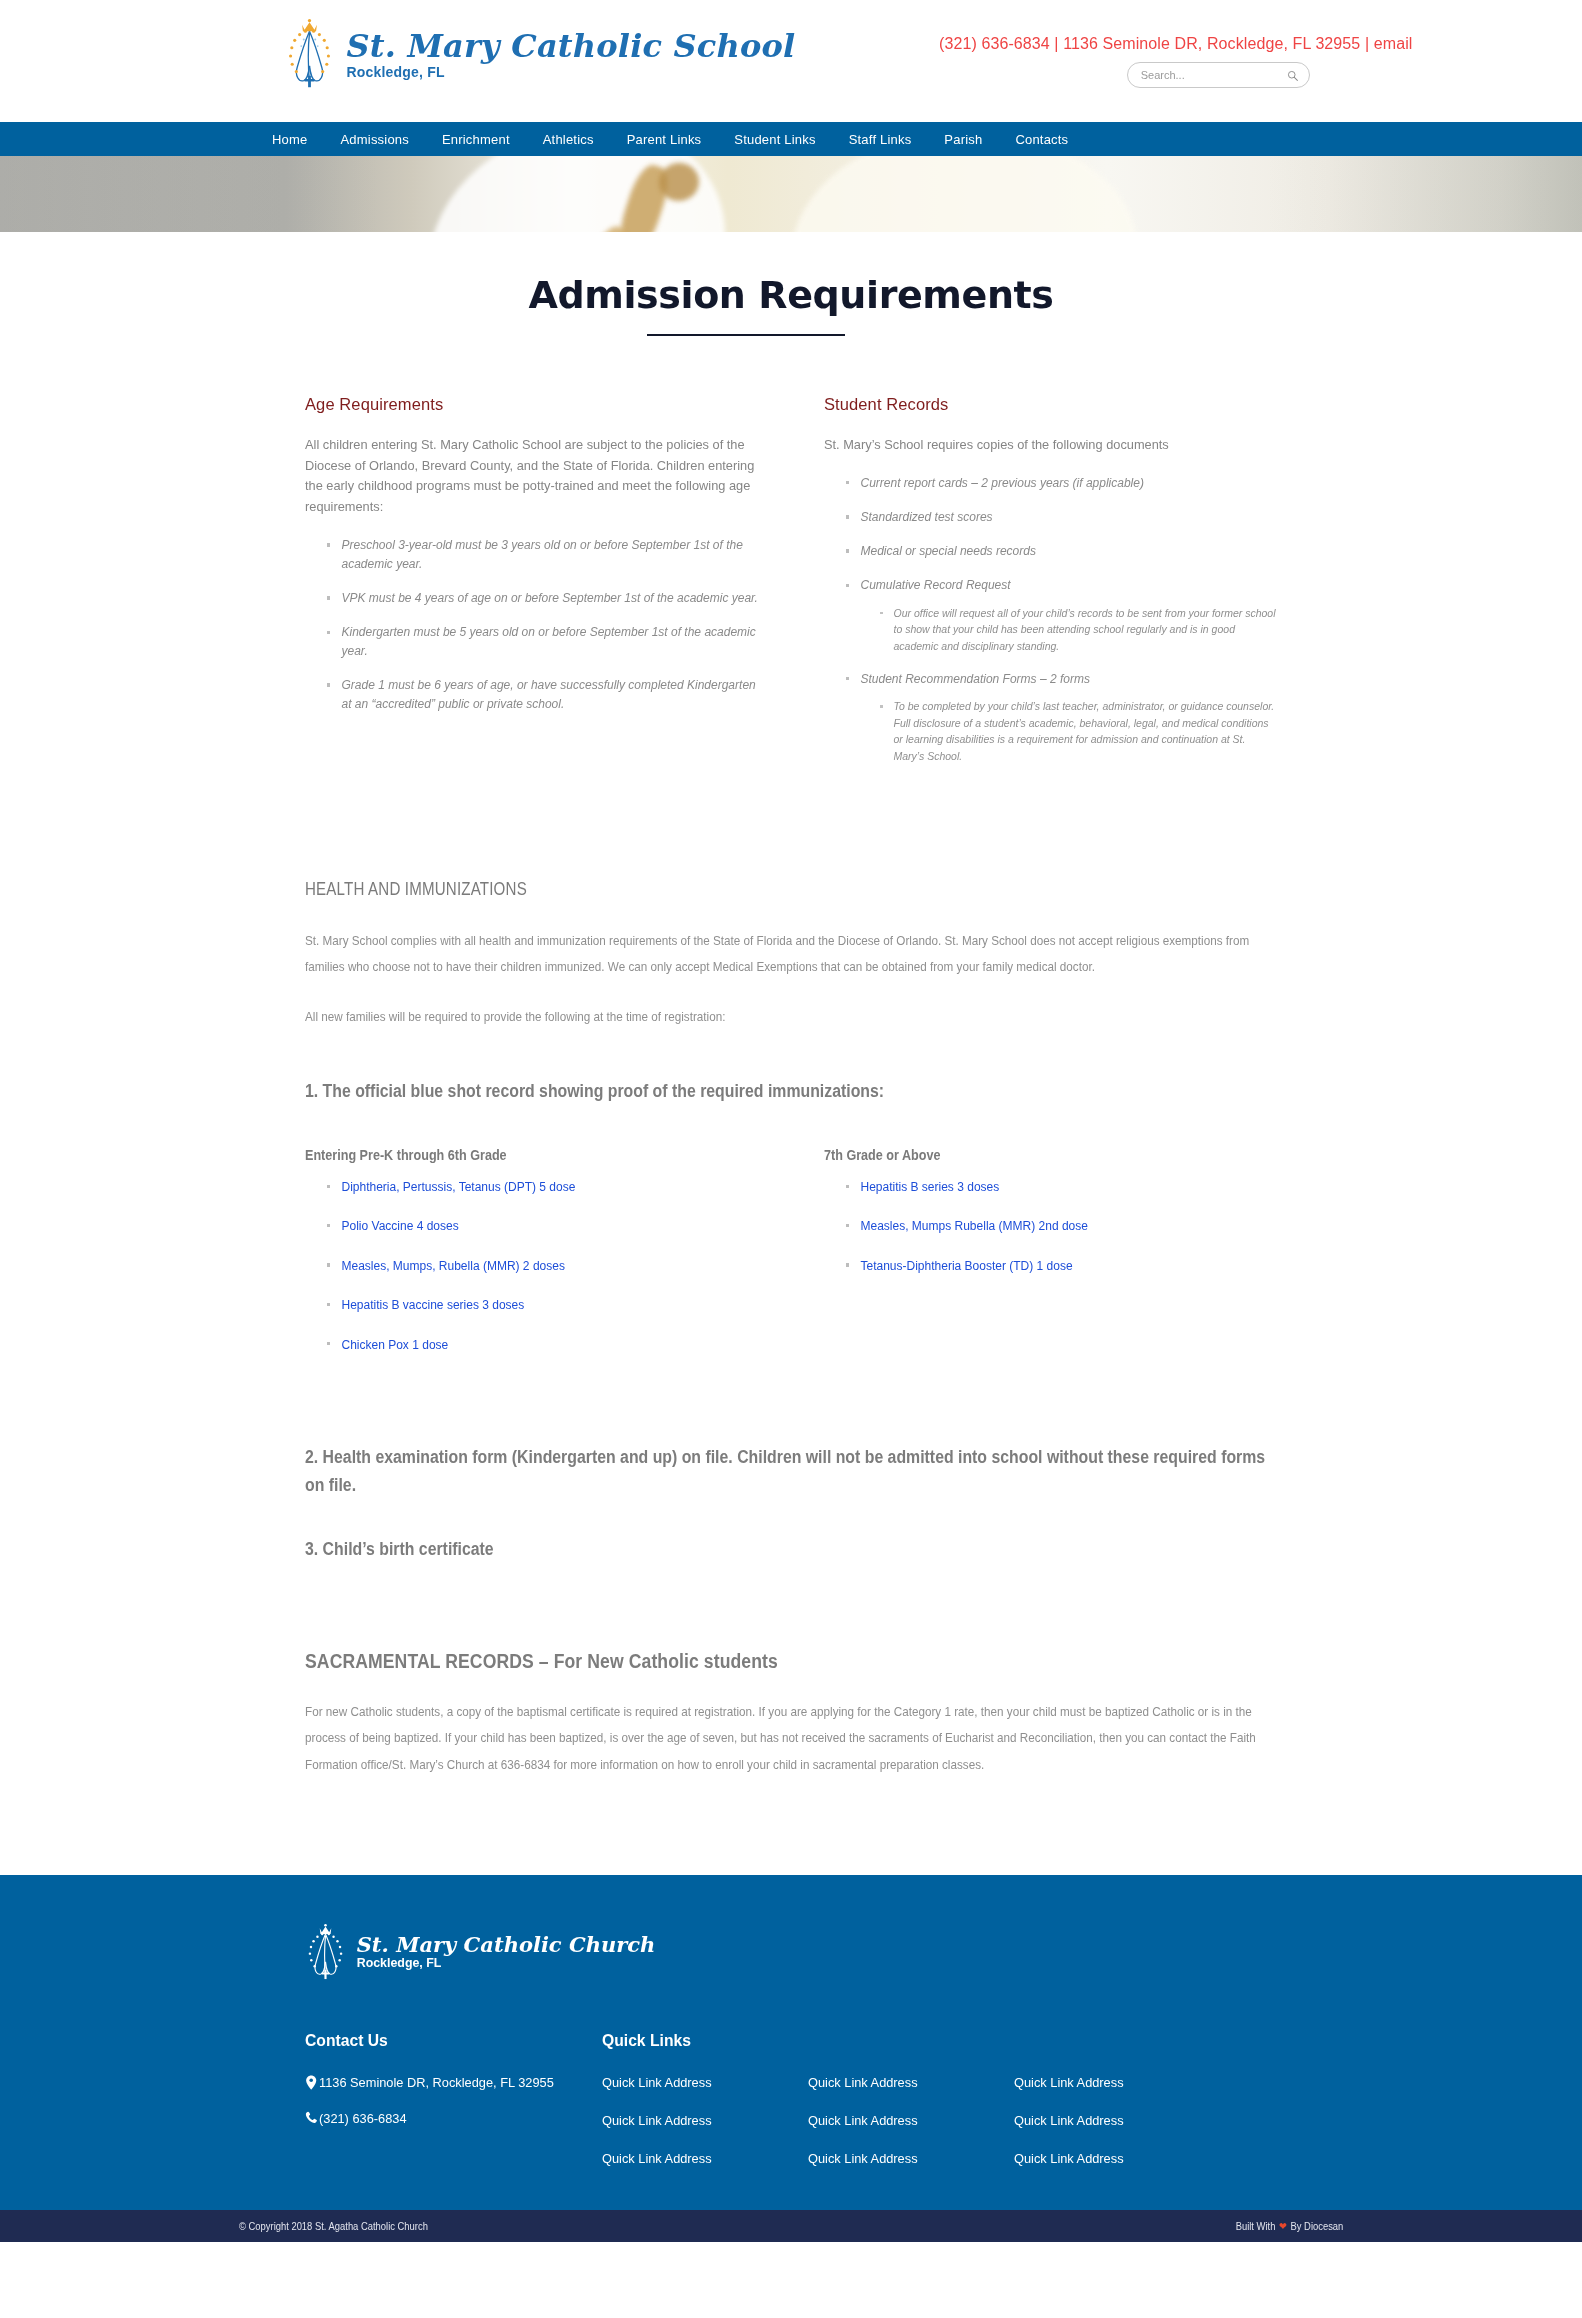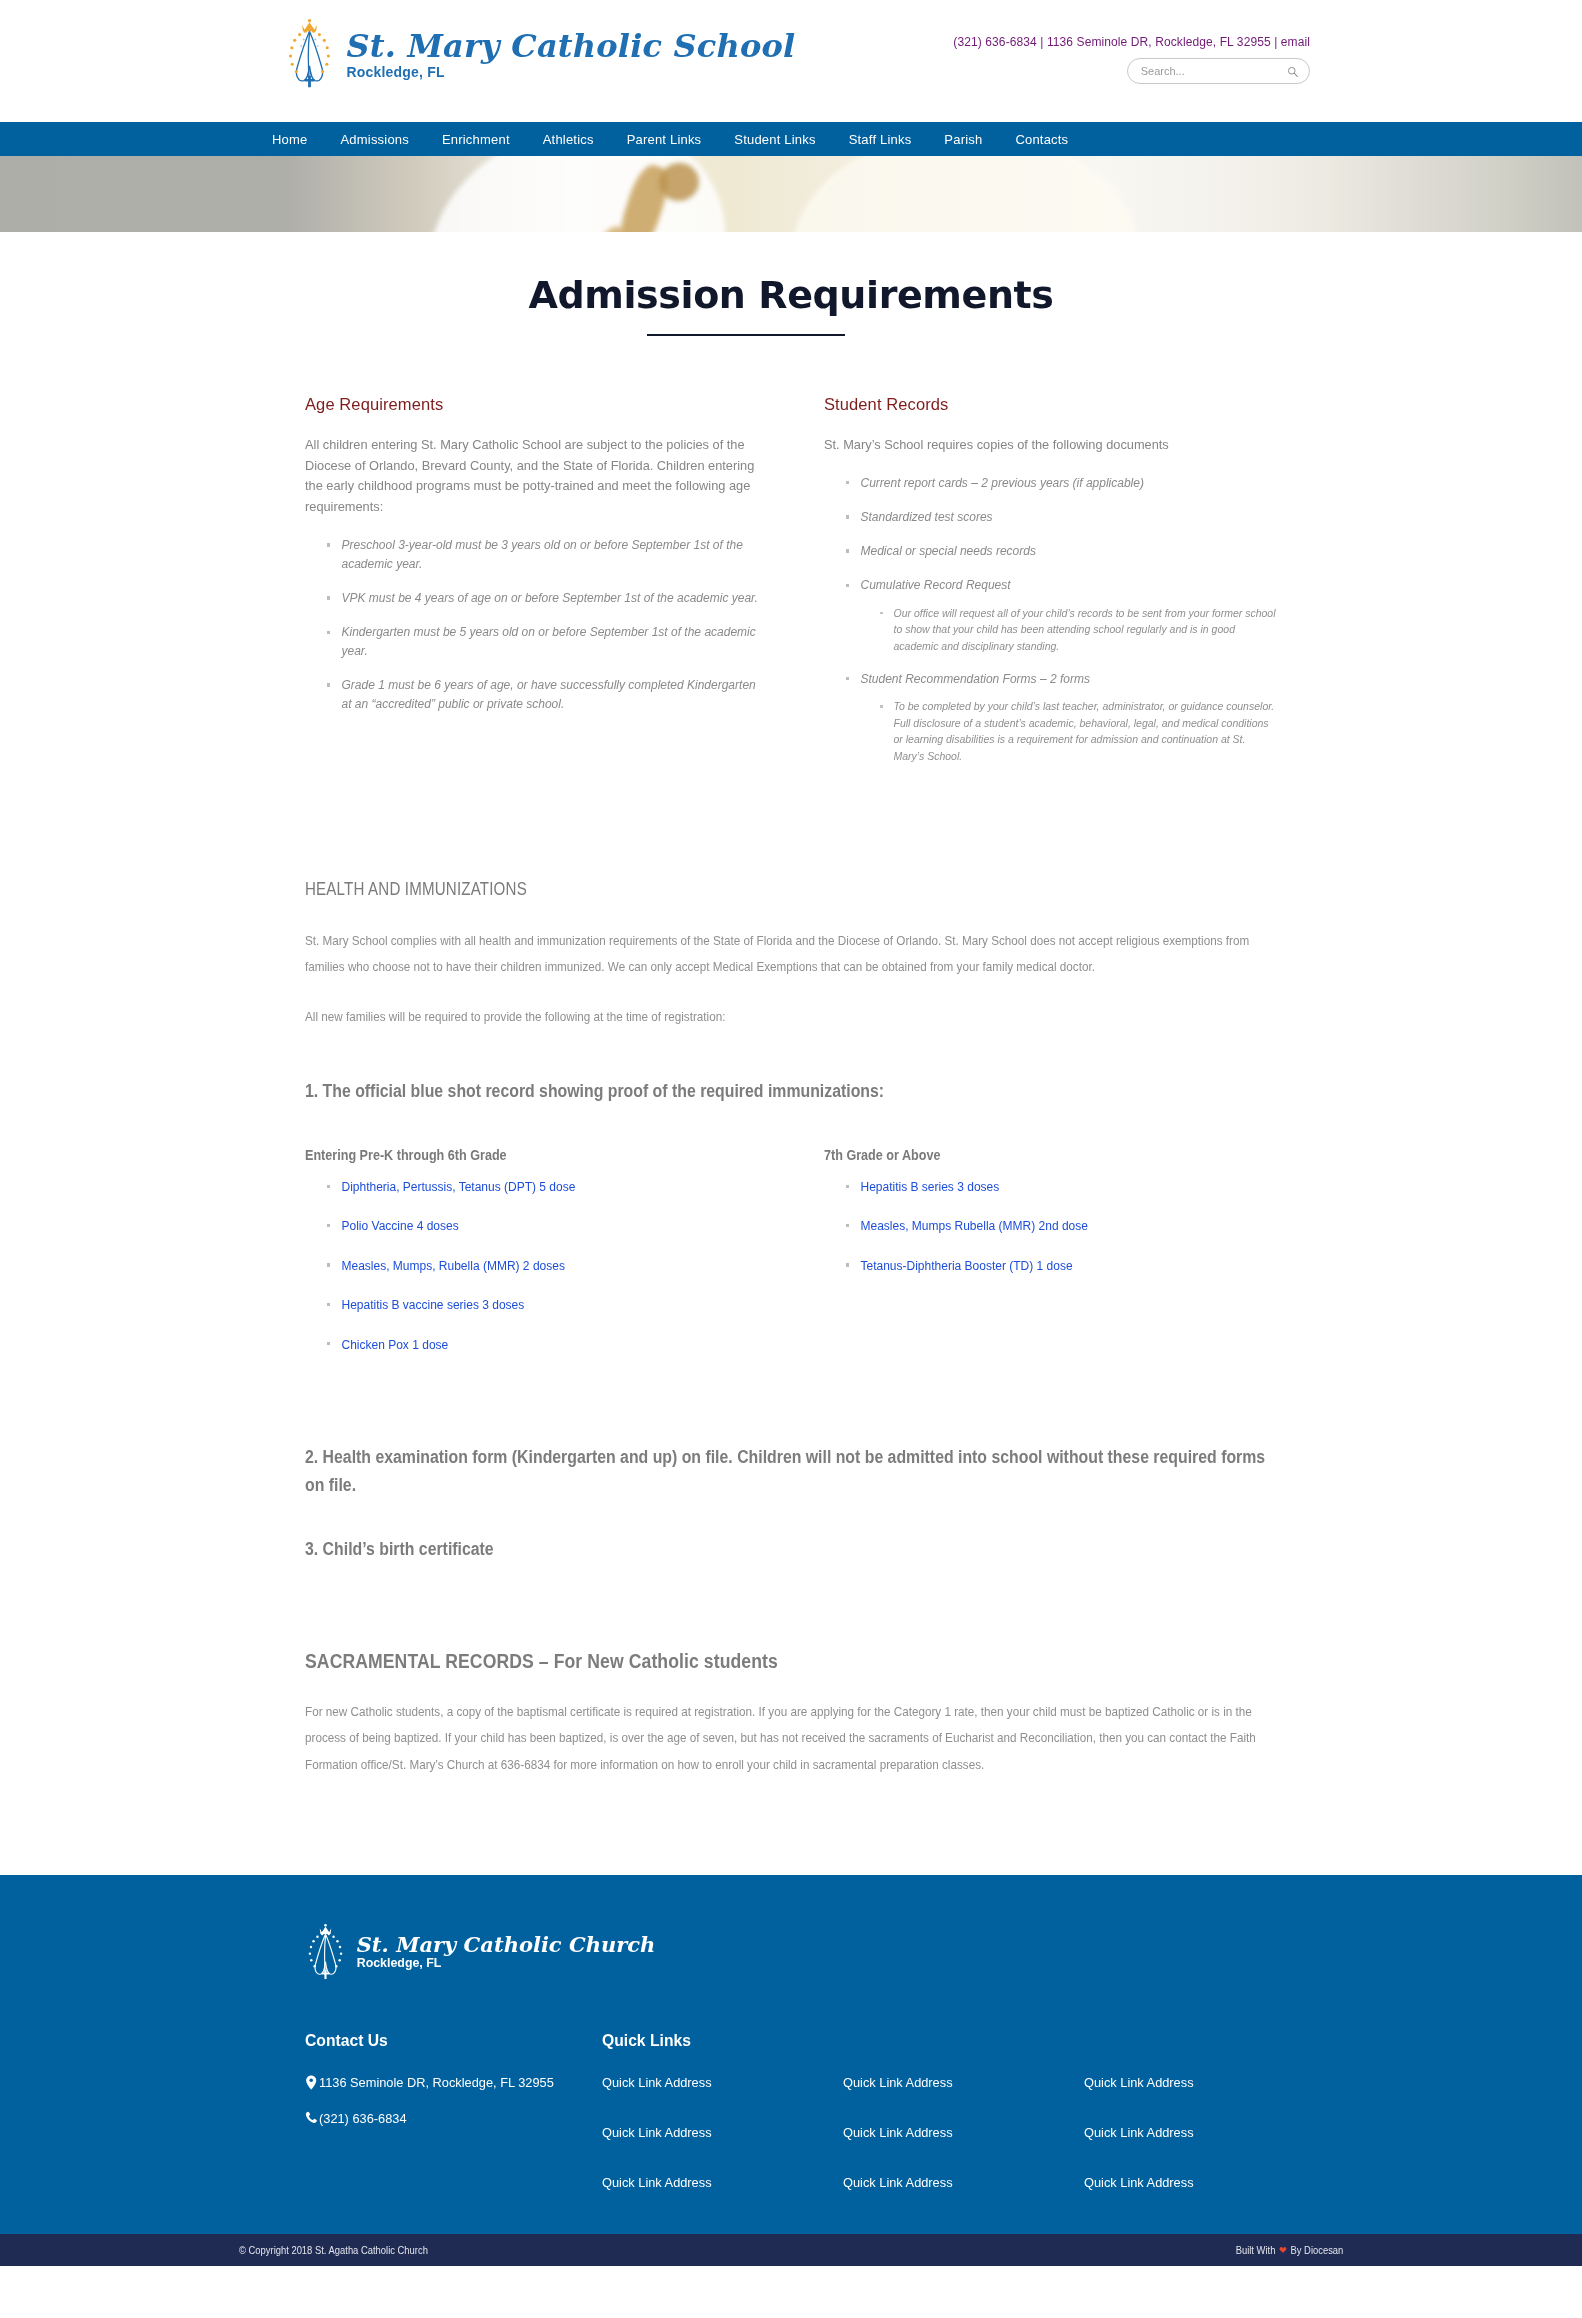--- a/index.html
+++ b/index.html
@@ -50,22 +50,22 @@
   }
 
   .header-right {
     position: absolute;
     right: 272px;
     top: 35px;
     text-align: right;
     width: 371px;
   }
   .header-contact {
-    font-size: 12px;
-    color: #701a75;
+    font-size: 16px;
+    color: #ef4444;
     letter-spacing: 0.1px;
     white-space: nowrap;
   }
   .search-box {
     margin-top: 9px;
     margin-left: auto;
     width: 183px;
     height: 25.5px;
     border: 0.8px solid #c9c9c9;
     border-radius: 13px;
@@ -353,21 +353,20 @@
     margin-bottom: 20.6px;
     font-size: 12.8px;
     color: #ffffff;
   }
   .contact-icon { width: 14px; height: 15px; flex: 0 0 auto; color: #fff; }
 
   .links-grid {
     display: grid;
     grid-template-columns: repeat(3, 206px);
     row-gap: 23px;
-    gap: 35px;
   }
   .quick-link {
     font-size: 12.8px;
     color: #ffffff;
     cursor: pointer;
     white-space: nowrap;
   }
 
   .copyright-bar {
     background: #1f2b52;

